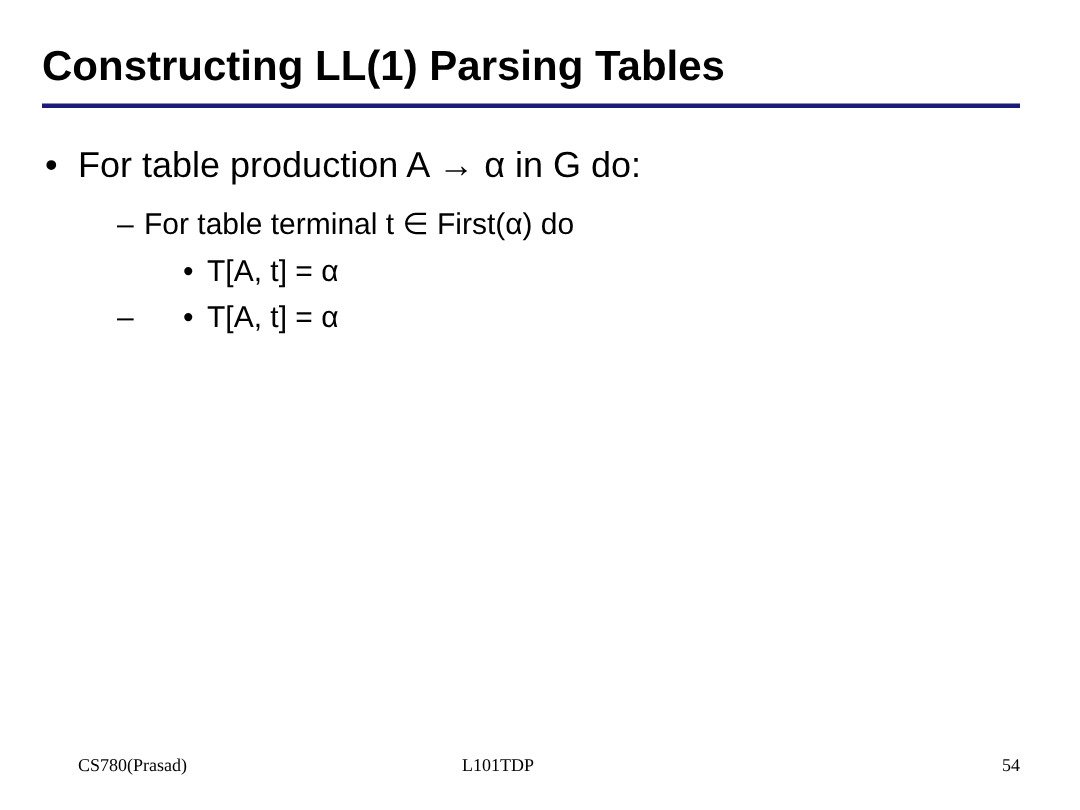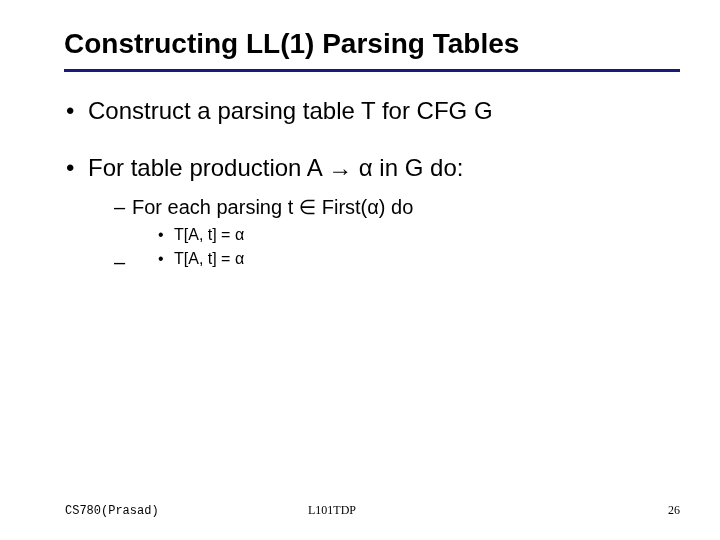--- a/index.html
+++ b/index.html
@@ -8,21 +8,21 @@
     width: 720px;
     height: 540px;
     background: #ffffff;
     font-family: "Comic Sans MS", "Chalkboard SE", "Marker Felt", cursive, sans-serif;
     color: #000000;
   }
   .slide {
     box-sizing: border-box;
     width: 720px;
     height: 540px;
-    padding: 26px 40px 0 64px;
+    padding: 26px 40px 0 28px;
     position: relative;
   }
   .title {
     font-size: 28px;
     font-weight: bold;
     margin: 0 0 8px 0;
     line-height: 1.25;
   }
   .rule {
     border: none;
@@ -63,21 +63,21 @@
     position: absolute;
     left: 0;
     top: 0;
   }
   ul.lvl3 {
     list-style: none;
     padding: 0;
     margin: 0 0 0 26px;
   }
   ul.lvl3 > li {
-    font-size: 16px;
+    font-size: 20px;
     line-height: 1.55;
     padding-left: 16px;
     position: relative;
   }
   ul.lvl3 > li::before {
     content: "•";
     position: absolute;
     left: 0;
     top: 0;
   }
@@ -85,51 +85,50 @@
     position: absolute;
     bottom: 22px;
     left: 0;
     width: 720px;
     box-sizing: border-box;
     padding: 0 40px;
     font-family: "Times New Roman", Times, serif;
     font-size: 12px;
     color: #000;
   }
-  .footer .left { position: absolute; left: 65px; bottom: 0; font-family: Liberation Mono, monospace; }
+  .footer .left { position: absolute; left: 52px; bottom: 0; }
   .footer .center { position: absolute; left: 0; width: 664px; text-align: center; bottom: 0; }
   .footer .right { position: absolute; right: 40px; bottom: 0; }
 </style>
 </head>
 <body>
 
 <div class="slide">
 
   <h1 class="title">Constructing LL(1) Parsing Tables</h1>
   <hr class="rule">
 
   <ul class="lvl1">
-    <li>Construct a parsing table T for CFG G</li>
     <li>
       <span>For table production  A → α in G do:</span>
       <ul class="lvl2">
         <li>
-          <span>For each parsing t ∈ First(α) do</span>
+          <span>For table terminal t ∈ First(α) do</span>
           <ul class="lvl3">
             <li>T[A, t] = α</li>
           </ul>
         </li>
         <li>
           <ul class="lvl3">
             <li>T[A, t] = α</li>
           </ul>
         </li>
       </ul>
     </li>
   </ul>
 
   <div class="footer">
     <span class="left">CS780(Prasad)</span>
     <span class="center">L101TDP</span>
-    <span class="right">26</span>
+    <span class="right">54</span>
   </div>
 
 </div>
 
 </body></html>

